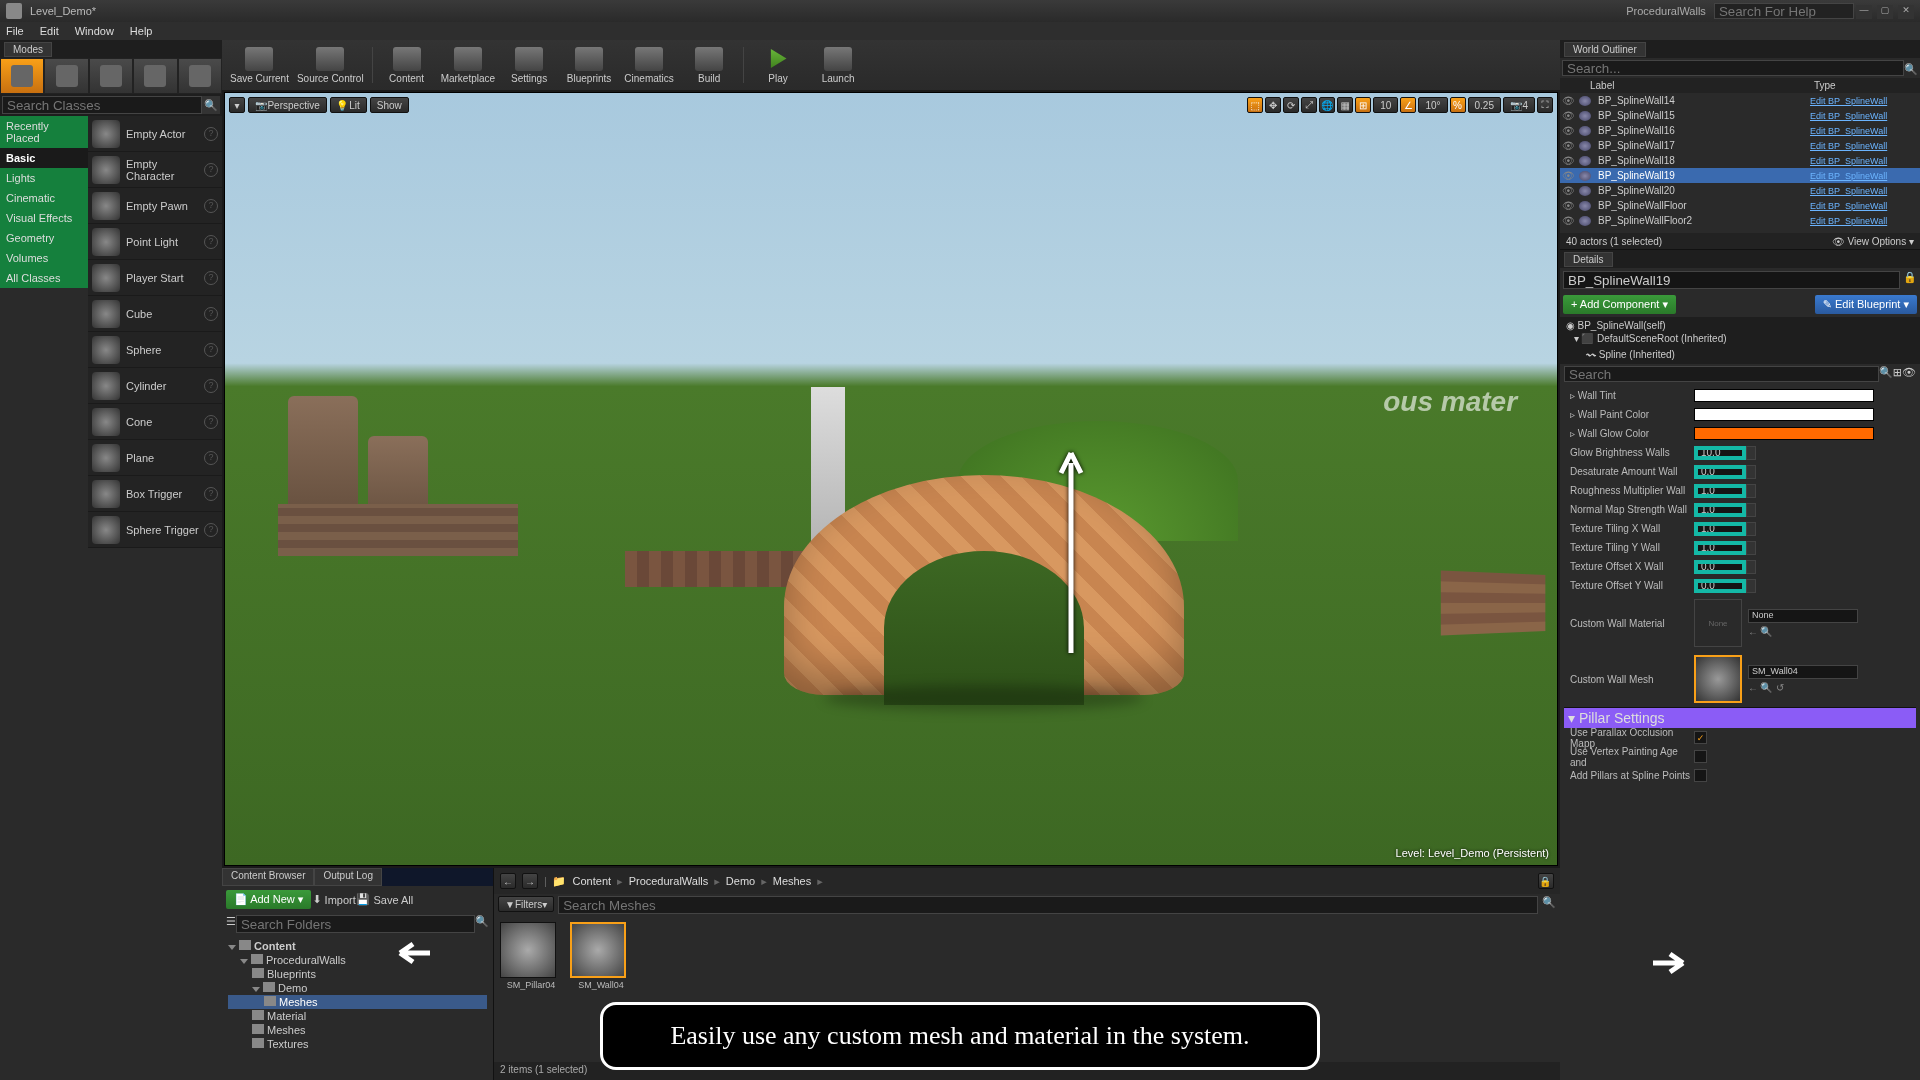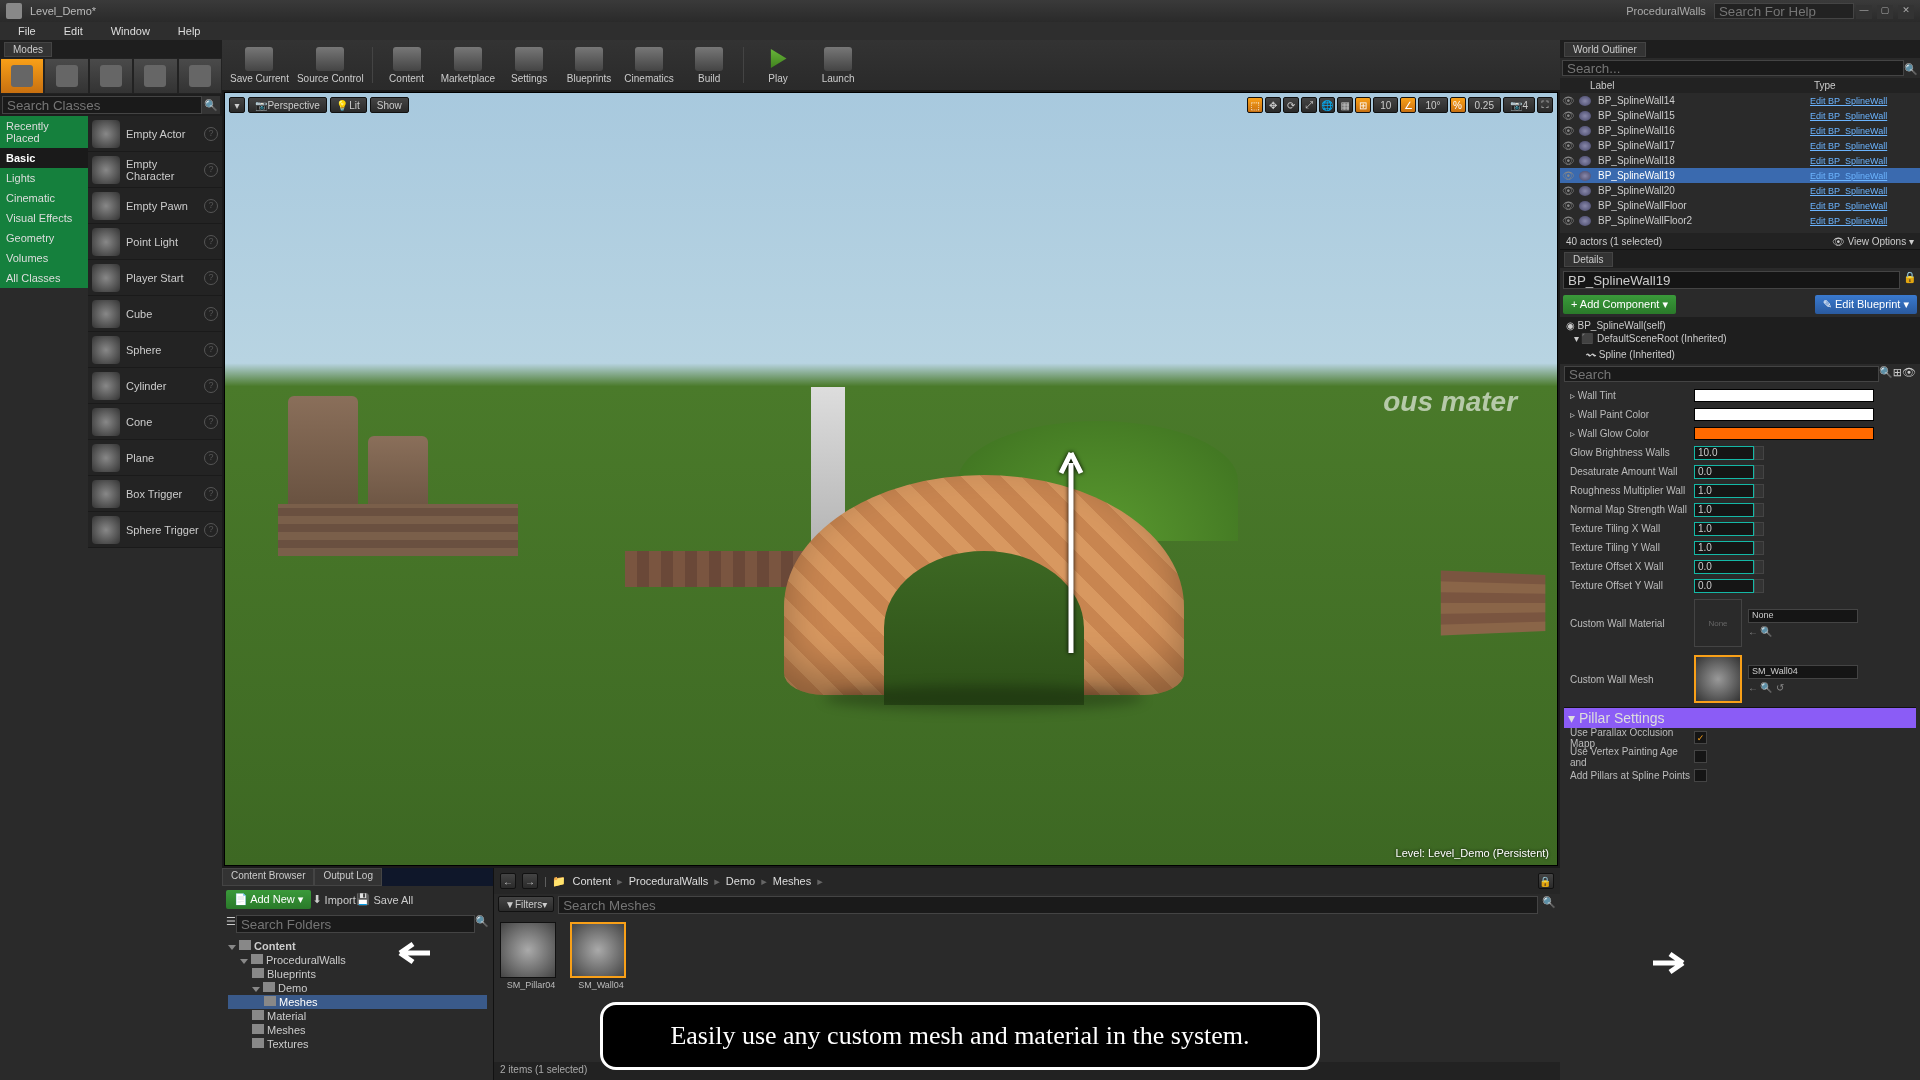--- a/index.html
+++ b/index.html
@@ -5,21 +5,21 @@
 * { margin: 0; padding: 0; box-sizing: border-box; font-family: Arial, sans-serif; }
 body { background: #1a1a1a; color: #ccc; font-size: 11px; overflow: hidden; width: 1920px; height: 1080px; }
 .titlebar { height: 22px; background: linear-gradient(#3a3a3a,#2a2a2a); display: flex; align-items: center; padding: 0 6px; }
 .titlebar .logo { width: 16px; height: 16px; background: #888; border-radius: 2px; margin-right: 8px; }
 .titlebar .title { flex: 0 0 auto; color: #bbb; }
 .titlebar .spacer { flex: 1; }
 .titlebar .project { color: #aaa; margin-right: 8px; }
 .titlebar .search-help { background: #222; border: 1px solid #444; width: 140px; height: 16px; padding: 0 4px; color: #888; }
 .titlebar .winbtns span { display: inline-block; width: 16px; height: 14px; margin-left: 2px; background: #333; text-align: center; font-size: 9px; color: #aaa; }
 .menubar { height: 18px; background: #2e2e2e; display: flex; align-items: center; padding: 0 6px; gap: 16px; color: #ddd; }
-.menubar span { cursor: pointer; margin-left: 12px; }
+.menubar span { cursor: pointer; }
 .main { display: flex; height: calc(100% - 40px); }
 .left { width: 222px; background: #2a2a2a; display: flex; flex-direction: column; }
 .tabhdr { height: 18px; background: #1e1e1e; display: flex; align-items: center; padding: 0 4px; }
 .tab { background: #333; border: 1px solid #444; padding: 1px 8px; font-size: 10px; }
 .modes-row { display: flex; background: #222; }
 .mode-btn { flex: 1; height: 36px; background: linear-gradient(#4a4a4a,#333); border: 1px solid #222; display: flex; align-items: center; justify-content: center; }
 .mode-btn.active { background: linear-gradient(#f9a018,#c87010); color: #fff; }
 .mode-ico { width: 22px; height: 22px; background: #666; border-radius: 3px; }
 .search-row { display: flex; padding: 2px; background: #1e1e1e; }
 .search-row input { flex: 1; background: #1a1a1a; border: 1px solid #444; height: 18px; color: #aaa; padding: 0 4px; }
@@ -113,21 +113,21 @@
 .btn-blue { background: linear-gradient(#3a7acf,#2a5a9f); color: #fff; padding: 3px 8px; border-radius: 2px; margin-left: auto; }
 .comp-tree { background: #1e1e1e; padding: 2px 6px; font-size: 10px; }
 .comp-tree div { padding: 1px 0; }
 .det-search { display: flex; padding: 2px 4px; }
 .det-search input { flex: 1; background: #1a1a1a; border: 1px solid #444; height: 16px; color: #aaa; padding: 0 4px; }
 .det-props { flex: 1; overflow: auto; padding: 2px 4px; }
 .prop-row { display: flex; align-items: center; height: 19px; font-size: 10px; }
 .prop-lbl { width: 130px; color: #bbb; padding-left: 6px; }
 .prop-val { flex: 1; display: flex; align-items: center; }
 .color-sw { width: 180px; height: 13px; border: 1px solid #000; }
-.num-in { width: 60px; height: 14px; background: #151515; border: 1px solid #14b8a6; color: #ccc; padding: 0 3px; font-size: 10px; }
+.num-in { width: 52px; height: 14px; background: #151515; border: 4px solid #14b8a6; color: #ccc; padding: 0 3px; font-size: 10px; }
 .spin { width: 10px; height: 14px; background: #333; border: 1px solid #444; }
 .chk { width: 13px; height: 13px; background: #151515; border: 1px solid #444; display: flex; align-items: center; justify-content: center; color: #f9a018; font-size: 9px; }
 .asset-ref { display: flex; align-items: center; gap: 6px; }
 .asset-ref .thumb { width: 48px; height: 48px; border: 1px solid #444; display: flex; align-items: center; justify-content: center; font-size: 8px; color: #666; }
 .asset-ref .thumb.mesh { background: radial-gradient(#999,#333); border: 2px solid #f9a018; }
 .asset-ref .sel { width: 110px; height: 14px; background: #151515; border: 1px solid #444; color: #ccc; padding: 0 3px; font-size: 9px; }
 .section-hdr { background: #8b5cf6; padding: 2px 4px; font-size: 14px; color: #ddd; border-top: 1px solid #111; }
 .tri { display: inline-block; width: 0; height: 0; border-left: 4px solid transparent; border-right: 4px solid transparent; border-top: 5px solid #888; margin-right: 3px; }
 </style>
 </head>

